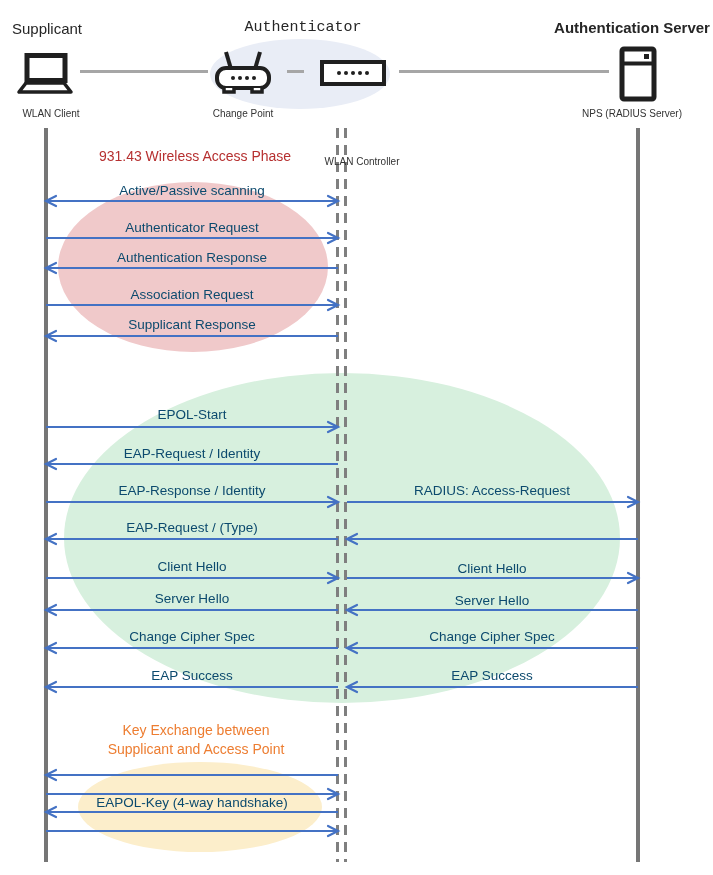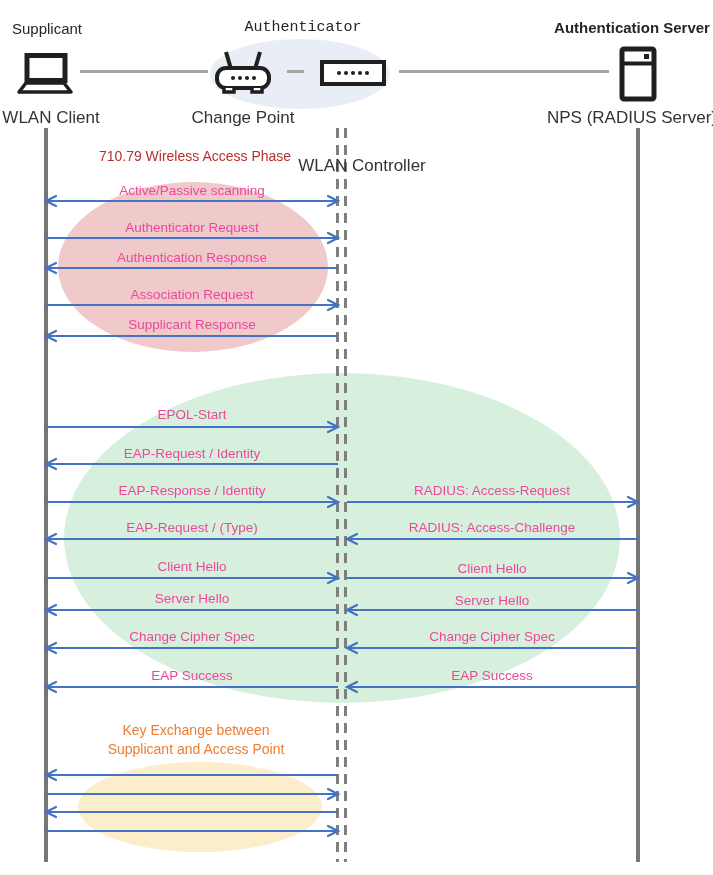--- a/index.html
+++ b/index.html
@@ -8,43 +8,43 @@
     font-family:"Liberation Sans",sans-serif;
   }
   
   .layer{position:absolute;inset:0;}
   #ellipse-layer{z-index:1;}
   #lifeline-layer{z-index:2;}
   #message-layer{z-index:3;}
   #header-layer{z-index:4;}
   
   .role-label{position:absolute;transform:translateX(-50%);font-size:15px;color:#262626;white-space:nowrap;}
-  .name-label{position:absolute;transform:translateX(-50%);font-size:17px;color:#333;white-space:nowrap;}
+  .name-label{position:absolute;transform:translateX(-50%);font-size:10px;color:#333;white-space:nowrap;}
   .halo{position:absolute;border-radius:50%;}
   .icon{position:absolute;}
   .connector{position:absolute;height:3px;background:#a6a6a6;}
   
   .lifeline{position:absolute;width:4px;}
   .lifeline.solid{background:#767676;}
   .lifeline.dashed{width:3px;background:repeating-linear-gradient(to bottom,#7f7f7f 0 10px,transparent 10px 17px);}
   
   .phase-ellipse{position:absolute;border-radius:50%;}
   .phase-title{position:absolute;transform:translateX(-50%);font-size:14px;line-height:19px;text-align:center;white-space:pre-line;}
   
-  .msg-label{position:absolute;transform:translateX(-50%);font-size:13.5px;color:#ec4899;white-space:nowrap;}
+  .msg-label{position:absolute;transform:translateX(-50%);font-size:13.5px;color:#0c4a6e;white-space:nowrap;}
   .msg-arrow{position:absolute;}
 </style>
 </head>
 <body>
 
 <div class="canvas">
 
   <div class="layer" id="ellipse-layer">
       <div class="phase-ellipse" style="left: 58px; top: 182px; width: 270px; height: 170px; background: rgb(240, 201, 202);"></div>
-      <div class="phase-title" style="left: 195px; top: 147px; color: rgb(182, 48, 48);">710.79 Wireless Access Phase</div>
+      <div class="phase-title" style="left: 195px; top: 147px; color: rgb(182, 48, 48);">931.43 Wireless Access Phase</div>
       <div class="phase-ellipse" style="left: 64px; top: 373px; width: 556px; height: 330px; background: rgb(215, 240, 222);"></div>
       <div class="phase-ellipse" style="left: 78px; top: 762px; width: 244px; height: 90px; background: rgb(252, 238, 203);"></div>
       <div class="phase-title" style="left: 196px; top: 721px; color: rgb(237, 125, 49);">Key Exchange between
 Supplicant and Access Point</div>
     </div>
   <div class="layer" id="lifeline-layer">
       <div class="lifeline solid" style="left: 44px; top: 128px; height: 734px;"></div>
       <div class="lifeline dashed" style="left: 336px; top: 128px; height: 734px;"></div>
       <div class="lifeline dashed" style="left: 344px; top: 128px; height: 734px;"></div>
       <div class="lifeline solid" style="left: 636px; top: 128px; height: 734px;"></div>
@@ -94,21 +94,20 @@
       <div class="msg-label" style="left: 492px; top: 483px;">RADIUS: Access-Request</div>
       <svg class="msg-arrow" width="299" height="16" style="left: 343px; top: 494px;">
         <line x1="4" x2="295" y1="8" y2="8" stroke="#4472C4" stroke-width="2"></line>
         <polyline points="285,3 295,8 285,13" fill="none" stroke="#4472C4" stroke-width="2.2" stroke-linecap="round" stroke-linejoin="miter"></polyline>
       </svg>
       <div class="msg-label" style="left: 192px; top: 520px;">EAP-Request / (Type)</div>
       <svg class="msg-arrow" width="300" height="16" style="left: 42px; top: 531px;">
         <line x1="4" x2="296" y1="8" y2="8" stroke="#4472C4" stroke-width="2"></line>
         <polyline points="14,3 4,8 14,13" fill="none" stroke="#4472C4" stroke-width="2.2" stroke-linecap="round" stroke-linejoin="miter"></polyline>
       </svg>
-      <div class="msg-label" style="left: 492px; top: 520px;">RADIUS: Access-Challenge</div>
       <svg class="msg-arrow" width="299" height="16" style="left: 343px; top: 531px;">
         <line x1="4" x2="295" y1="8" y2="8" stroke="#4472C4" stroke-width="2"></line>
         <polyline points="14,3 4,8 14,13" fill="none" stroke="#4472C4" stroke-width="2.2" stroke-linecap="round" stroke-linejoin="miter"></polyline>
       </svg>
       <div class="msg-label" style="left: 192px; top: 559px;">Client Hello</div>
       <svg class="msg-arrow" width="300" height="16" style="left: 42px; top: 570px;">
         <line x1="4" x2="296" y1="8" y2="8" stroke="#4472C4" stroke-width="2"></line>
         <polyline points="286,3 296,8 286,13" fill="none" stroke="#4472C4" stroke-width="2.2" stroke-linecap="round" stroke-linejoin="miter"></polyline>
       </svg>
       <div class="msg-label" style="left: 492px; top: 561px;">Client Hello</div>
@@ -147,20 +146,21 @@
         <polyline points="14,3 4,8 14,13" fill="none" stroke="#4472C4" stroke-width="2.2" stroke-linecap="round" stroke-linejoin="miter"></polyline>
       </svg>
       <svg class="msg-arrow" width="300" height="16" style="left: 42px; top: 767px;">
         <line x1="4" x2="296" y1="8" y2="8" stroke="#4472C4" stroke-width="2"></line>
         <polyline points="14,3 4,8 14,13" fill="none" stroke="#4472C4" stroke-width="2.2" stroke-linecap="round" stroke-linejoin="miter"></polyline>
       </svg>
       <svg class="msg-arrow" width="300" height="16" style="left: 42px; top: 786px;">
         <line x1="4" x2="296" y1="8" y2="8" stroke="#4472C4" stroke-width="2"></line>
         <polyline points="286,3 296,8 286,13" fill="none" stroke="#4472C4" stroke-width="2.2" stroke-linecap="round" stroke-linejoin="miter"></polyline>
       </svg>
+      <div class="msg-label" style="left: 192px; top: 795px;">EAPOL-Key (4-way handshake)</div>
       <svg class="msg-arrow" width="300" height="16" style="left: 42px; top: 804px;">
         <line x1="4" x2="296" y1="8" y2="8" stroke="#4472C4" stroke-width="2"></line>
         <polyline points="14,3 4,8 14,13" fill="none" stroke="#4472C4" stroke-width="2.2" stroke-linecap="round" stroke-linejoin="miter"></polyline>
       </svg>
       <svg class="msg-arrow" width="300" height="16" style="left: 42px; top: 823px;">
         <line x1="4" x2="296" y1="8" y2="8" stroke="#4472C4" stroke-width="2"></line>
         <polyline points="286,3 296,8 286,13" fill="none" stroke="#4472C4" stroke-width="2.2" stroke-linecap="round" stroke-linejoin="miter"></polyline>
       </svg>
     </div>
 

